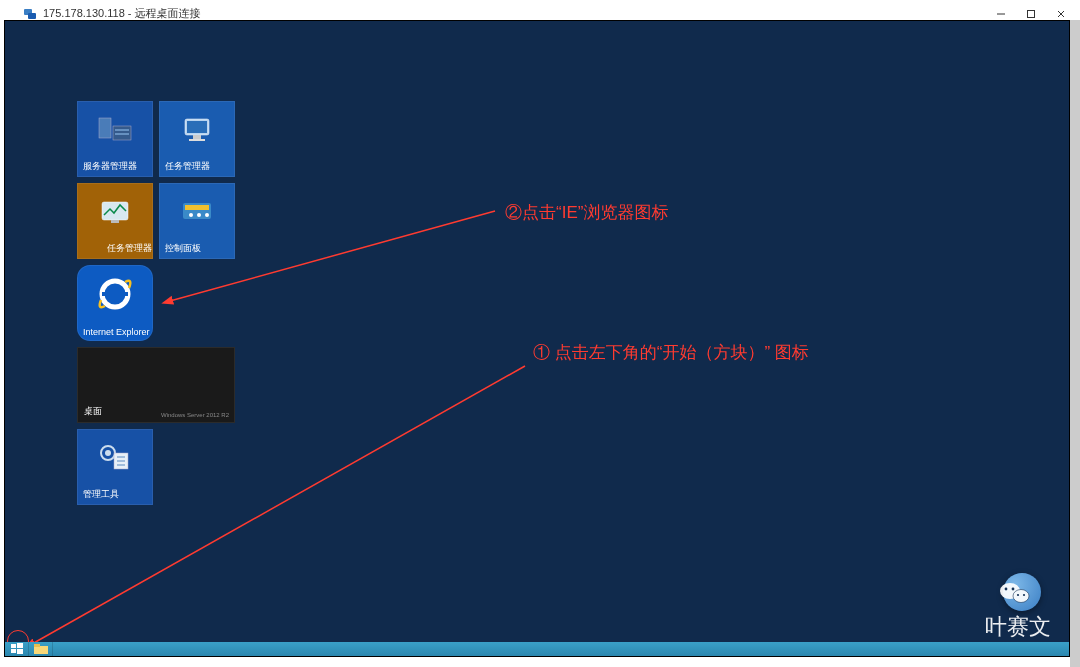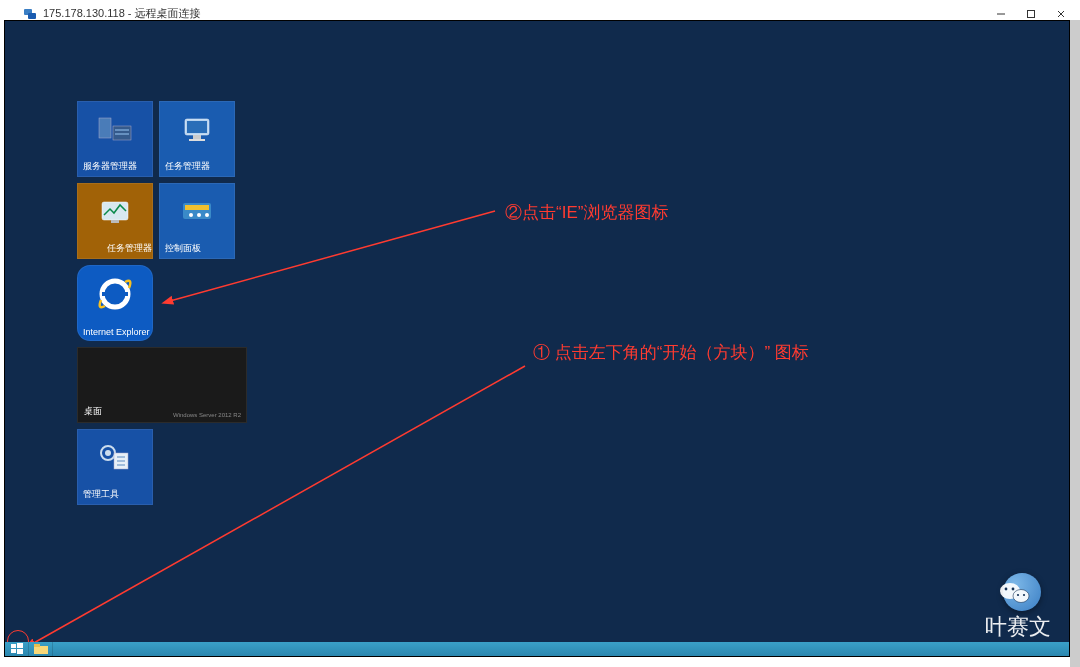--- a/index.html
+++ b/index.html
@@ -67,21 +67,21 @@
   .tile .tile-label {
     font-size: 9px;
     color: #fff;
     padding: 3px 5px;
     white-space: nowrap;
   }
   .tile.teal { background: #a16207; padding-left: 24px; }
   .tile.blue2 { background: #1a5cb0; }
   .tile.ie { background: #0d5bc2; border-radius: 13px; }
   .desktop-tile {
-    width: 170px; height: 76px;
+    width: 158px; height: 76px;
     background: #1a1a1a;
     position: relative;
     border: 1px solid rgba(255,255,255,0.08);
   }
   .desktop-tile .tile-label {
     position: absolute; left: 6px; bottom: 4px;
     font-size: 9px; color: #fff;
   }
   .desktop-tile .watermark {
     position: absolute; right: 5px; bottom: 4px;

